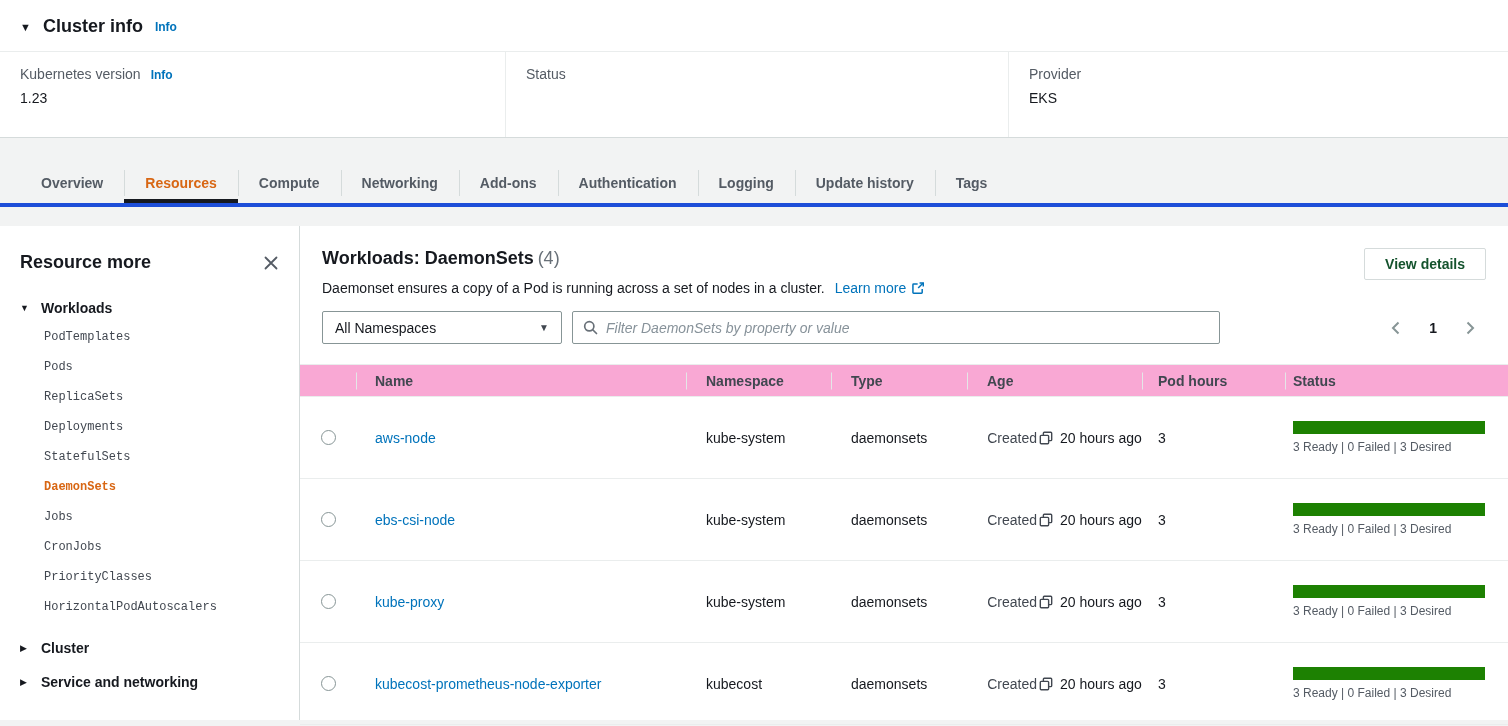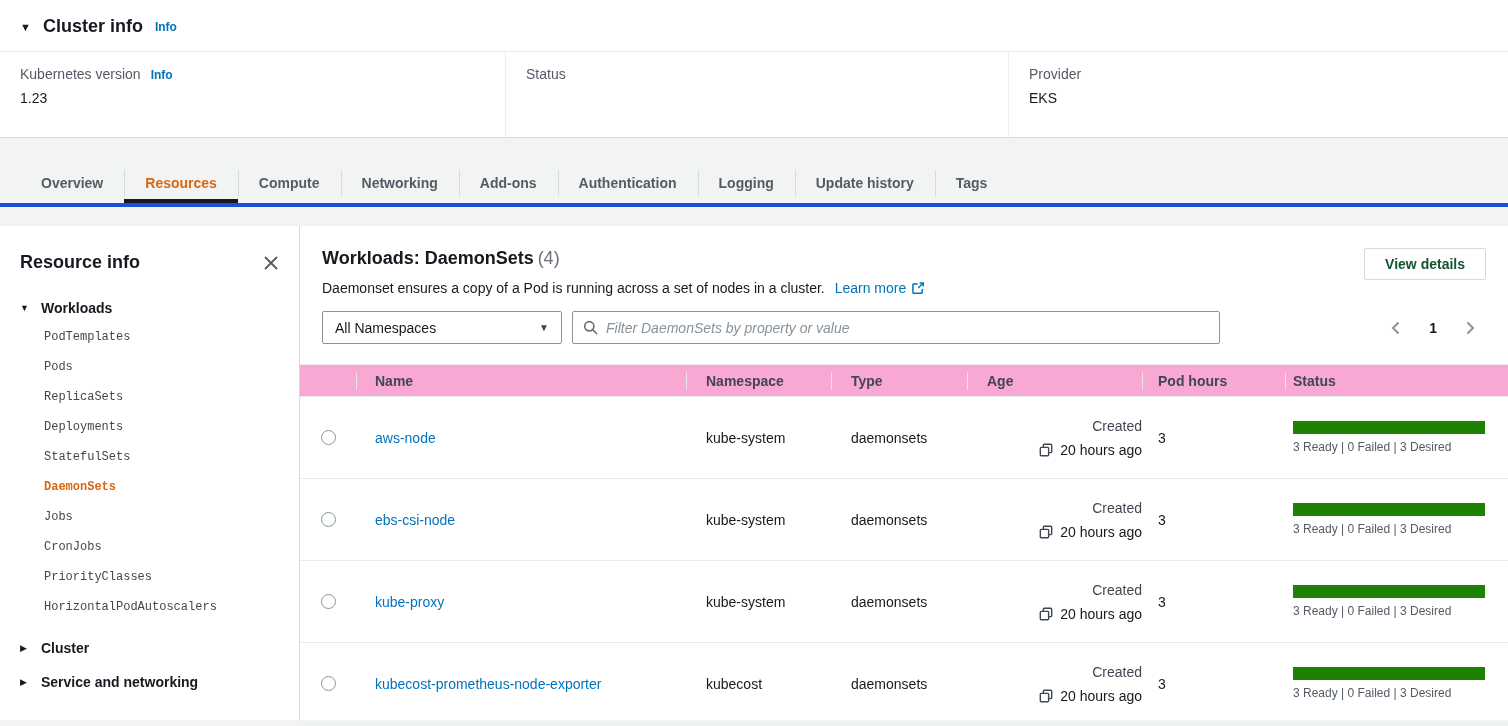--- a/index.html
+++ b/index.html
@@ -117,21 +117,21 @@
   .th-status { padding-left:8px; }
   .trow { height:82px; border-bottom:1px solid #eaeded; }
   .td { display:flex; align-items:center; padding-left:20px; font-size:14px; color:#16191f; }
   .td-select { padding-left:0; justify-content:center; }
   .radio {
     width:15px; height:15px; border:1.5px solid #879596; border-radius:50%;
     background:#fff; cursor:pointer; display:inline-block;
   }
   .td-name { padding-left:19px; }
   .td-name a { color:#0073bb; }
-  .td-age { flex-direction:column; align-items:flex-end; justify-content:center; gap:8px; }
+  .td-age { flex-direction:row; align-items:center; justify-content:center; gap:2px; }
   .age-created { color:#414750; }
   .age-line { display:flex; align-items:center; gap:7px; color:#16191f; }
   .td-pod { padding-left:16px; }
   .td-status { flex-direction:column; align-items:stretch; justify-content:center; padding-left:8px; padding-right:23px; }
   .status-bar { height:13px; background:#1d8102; width:100%; }
   .status-text { margin-top:6px; font-size:12px; color:#545b64; }
 </style>
 </head>
 <body>
 
@@ -172,21 +172,21 @@
   <div class="tab">Authentication</div>
   <div class="tab">Logging</div>
   <div class="tab">Update history</div>
   <div class="tab">Tags</div>
 </nav>
 
 <div class="content">
 
   <aside class="sidebar">
     <div class="sb-header">
-      <span class="sb-title">Resource info</span>
+      <span class="sb-title">Resource more</span>
       <span class="sb-close">
         <svg width="16" height="16" viewBox="0 0 16 16">
             <path d="M2.5 2.5 L13.5 13.5 M13.5 2.5 L2.5 13.5" stroke="#545b64" stroke-width="1.8" stroke-linecap="round"></path>
           </svg>
       </span>
     </div>
 
     <div class="sb-group">
       <span class="tri">▼</span>
       <span>Workloads</span>

